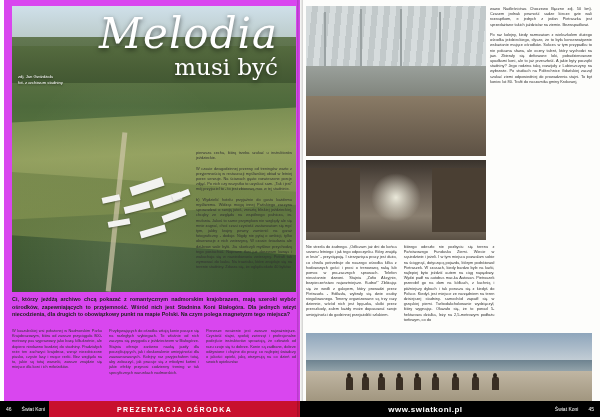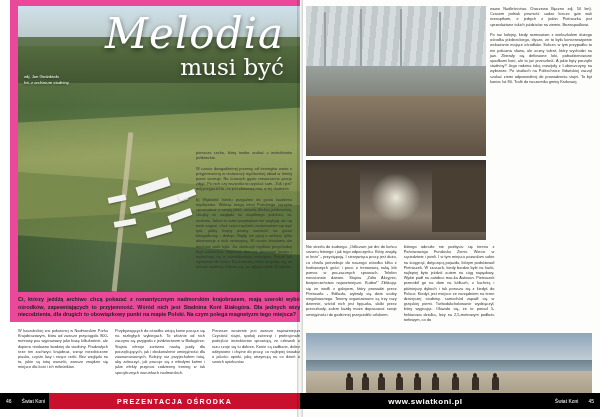--- a/index.html
+++ b/index.html
@@ -12,23 +12,23 @@
     width: 600px;
     height: 417px;
     background: #ffffff;
     overflow: hidden;
     font-family: "Liberation Serif", serif;
   }
 
   
   .left-page {
     position: absolute;
-    left: 10px; top: 0;
-    width: 300px; height: 322px;
-    background: #ec4899;
+    left: 4px; top: 0;
+    width: 300px; height: 417px;
+    background: #d946ef;
   }
   .right-page {
     position: absolute;
     left: 300px; top: 0;
     width: 300px; height: 417px;
     background: #fdfdfb;
   }
   .gutter {
     position: absolute;
     left: 297px; top: 0;
@@ -166,21 +166,21 @@
     font-size: 3.9px;
     line-height: 5.2px;
     text-align: justify;
     color: #333;
   }
 
   
   .footer {
     position: absolute;
     left: 0; bottom: 0;
-    width: 600px; height: 24px;
+    width: 600px; height: 16px;
     display: flex;
     z-index: 30;
   }
   .footer-left {
     width: 300px; height: 16px;
     background: #000;
     color: #fff;
     display: flex;
     align-items: center;
   }

